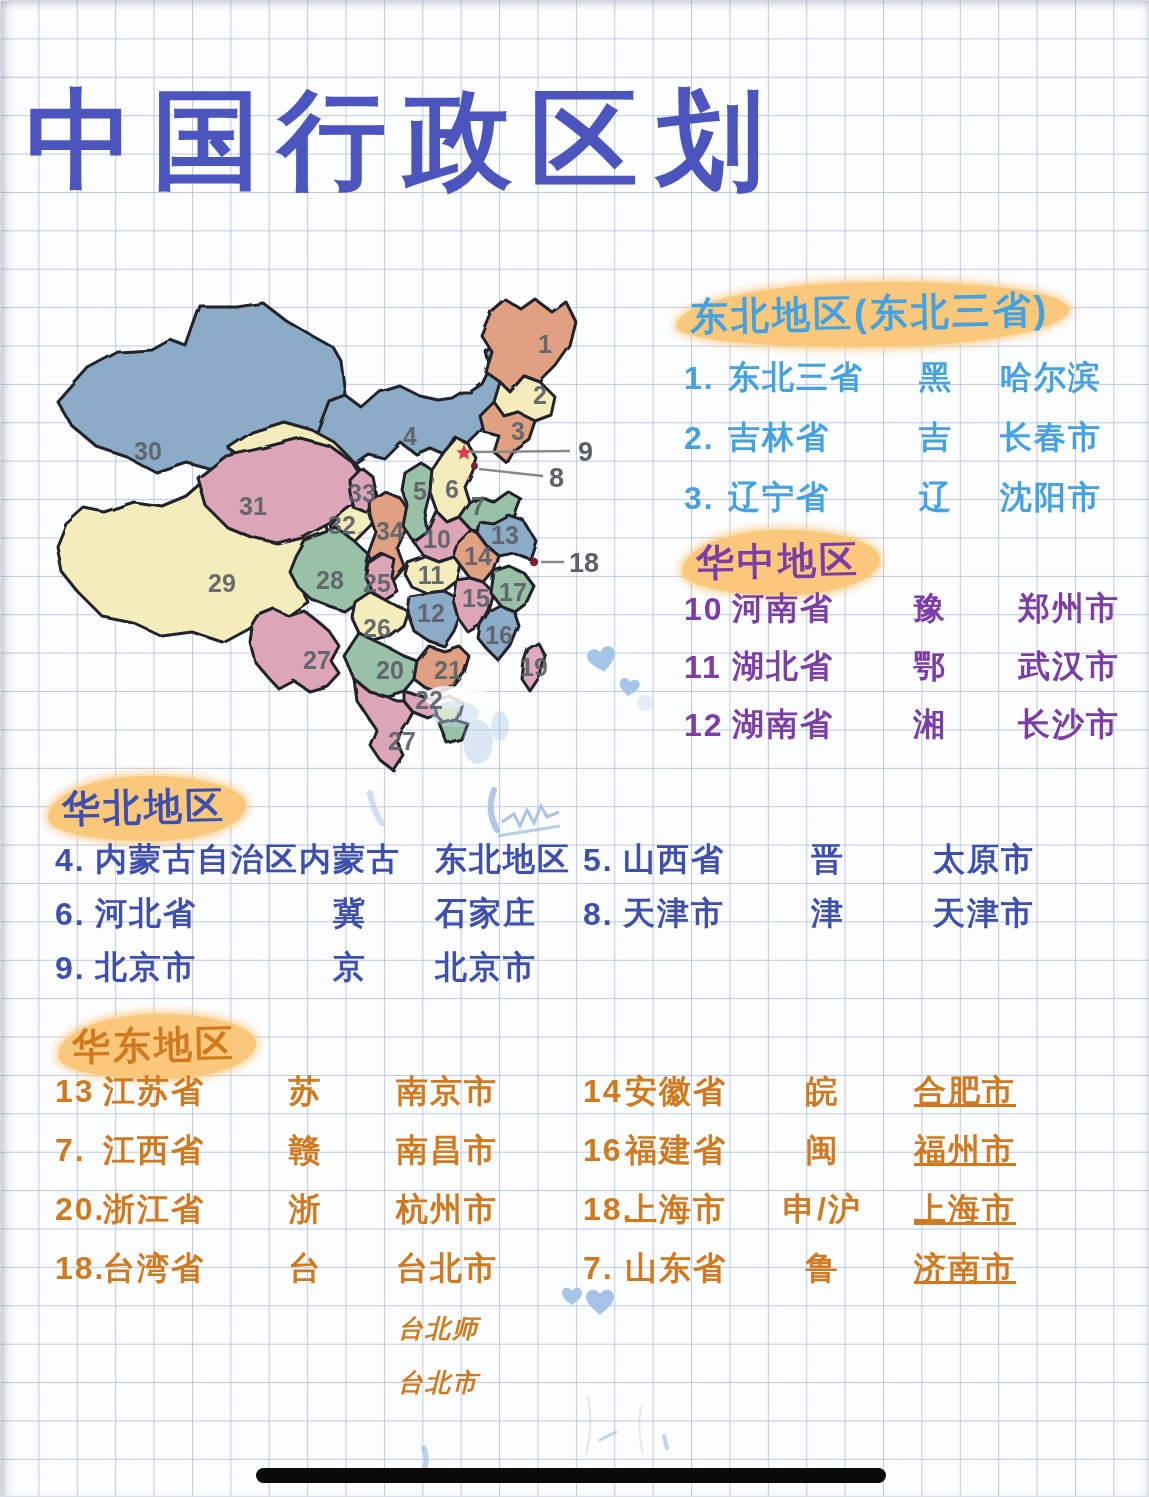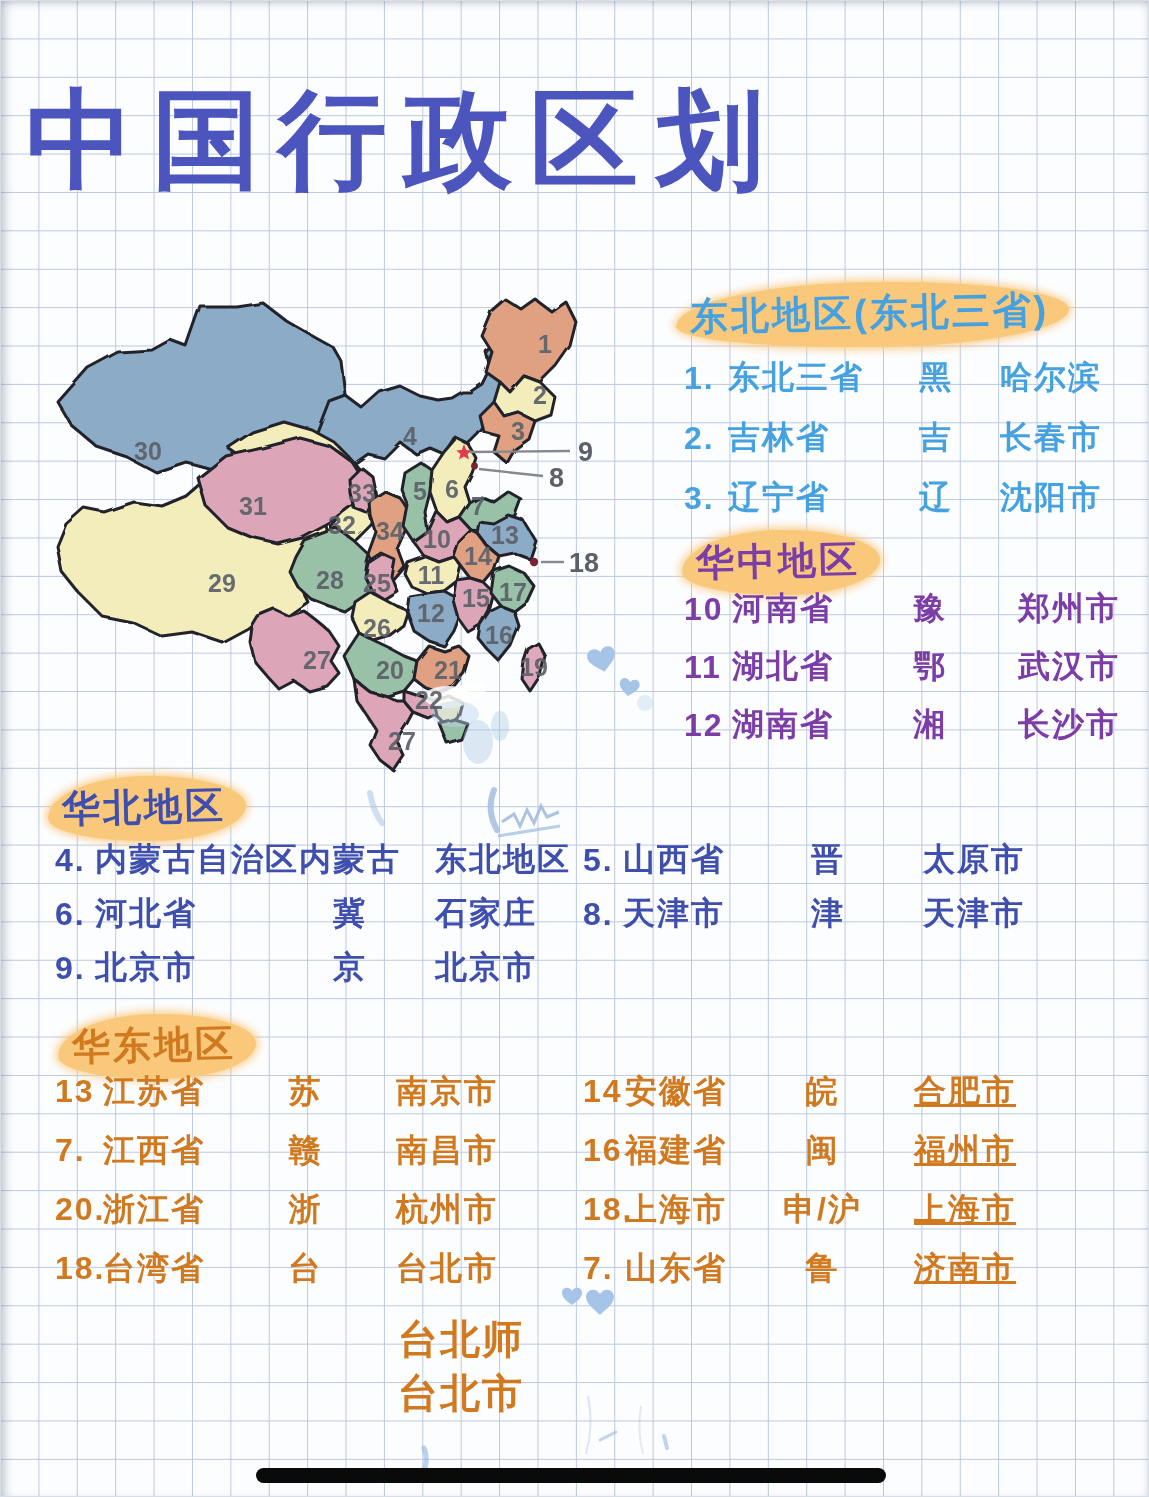--- a/index.html
+++ b/index.html
@@ -40,26 +40,26 @@
   .ink-hz{color:var(--huazhong_ink,#7c3ea6);}
   .ink-hb{color:var(--huabei_ink,#3f4fae);}
   .ink-hd{color:var(--huadong_ink,#d0791f);}
   #db-rows{left:684px;top:348px;grid-template-columns:44px 160px 96px 1fr;grid-auto-rows:60px;width:440px;}
   #db-rows .cap{padding-left:16px;}
   #hz-rows{left:684px;top:580px;grid-template-columns:48px 150px 96px 1fr;grid-auto-rows:58px;width:440px;}
   #hz-rows .cap{padding-left:40px;font-family:Liberation Serif, serif;}
   #hb-rows-l{left:55px;top:833px;grid-template-columns:40px 200px 110px 1fr;grid-auto-rows:54px;width:480px;}
   #hb-rows-l .cap{padding-left:30px;}
   #hb-rows-r{left:583px;top:833px;grid-template-columns:40px 150px 110px 1fr;grid-auto-rows:54px;width:470px;}
-  #hb-rows-r .cap{padding-left:40px;}
+  #hb-rows-r .cap{padding-left:50px;}
   #hd-rows-l{left:55px;top:1062px;grid-template-columns:48px 150px 105px 1fr;grid-auto-rows:59px;width:480px;}
   #hd-rows-l .cap{padding-left:38px;font-family:Liberation Serif, serif;}
   #hd-rows-r{left:583px;top:1062px;grid-template-columns:42px 140px 115px 1fr;grid-auto-rows:59px;width:470px;}
   #hd-rows-r .cap{padding-left:34px;text-decoration:underline;}
-  .practice{position:absolute;left:398px;font-size:40px;letter-spacing:2px;color:var(--huadong_ink,#d0791f);}
+  .practice{position:absolute;left:398px;font-size:25px;letter-spacing:2px;color:var(--huadong_ink,#d0791f);font-style:italic;}
   #practice1{top:1312px;}
   #practice2{top:1366px;}
   #map-svg{position:absolute;left:0;top:0;}
   .prov{stroke:#23242b;stroke-width:3;stroke-linejoin:round;stroke-linecap:round;}
   .mnum{fill:var(--map_number,#5c6169);font-size:25px;font-weight:600;text-anchor:middle;font-family:"Liberation Sans",sans-serif;opacity:.92;}
   .pnum{fill:var(--map_number,#5c6169);font-size:27px;font-weight:600;font-family:"Liberation Sans",sans-serif;}
   .pline{stroke:var(--pointer_line,#84888f);stroke-width:2.4px;}
   #bottom-bar{
     position:absolute;left:256px;top:1468px;width:630px;height:15px;border-radius:9px;
     background:var(--bar_black,#0a0a0a);

